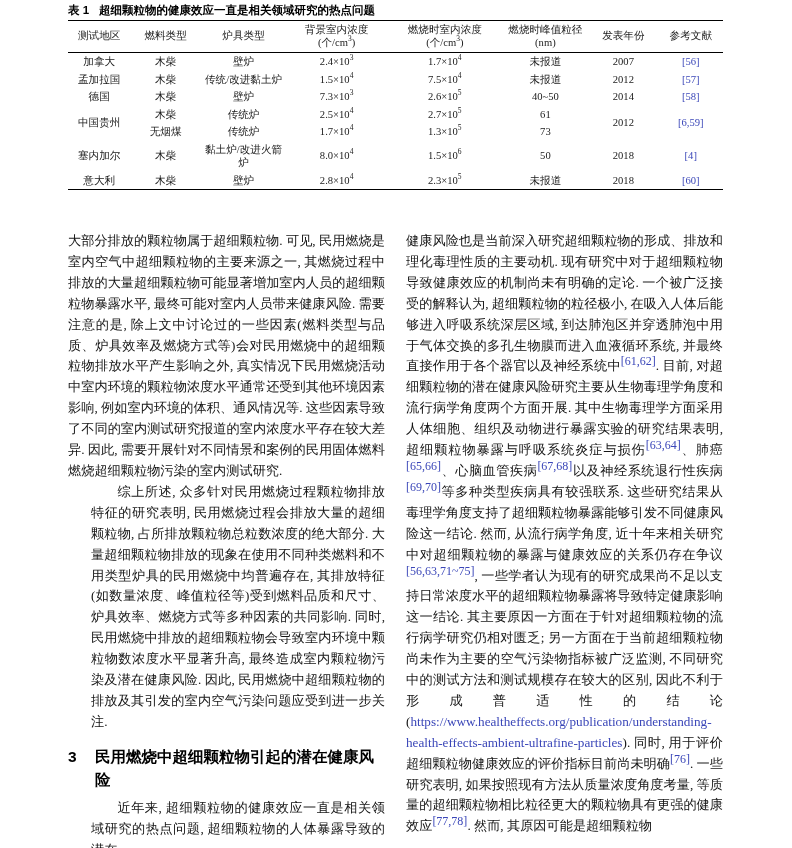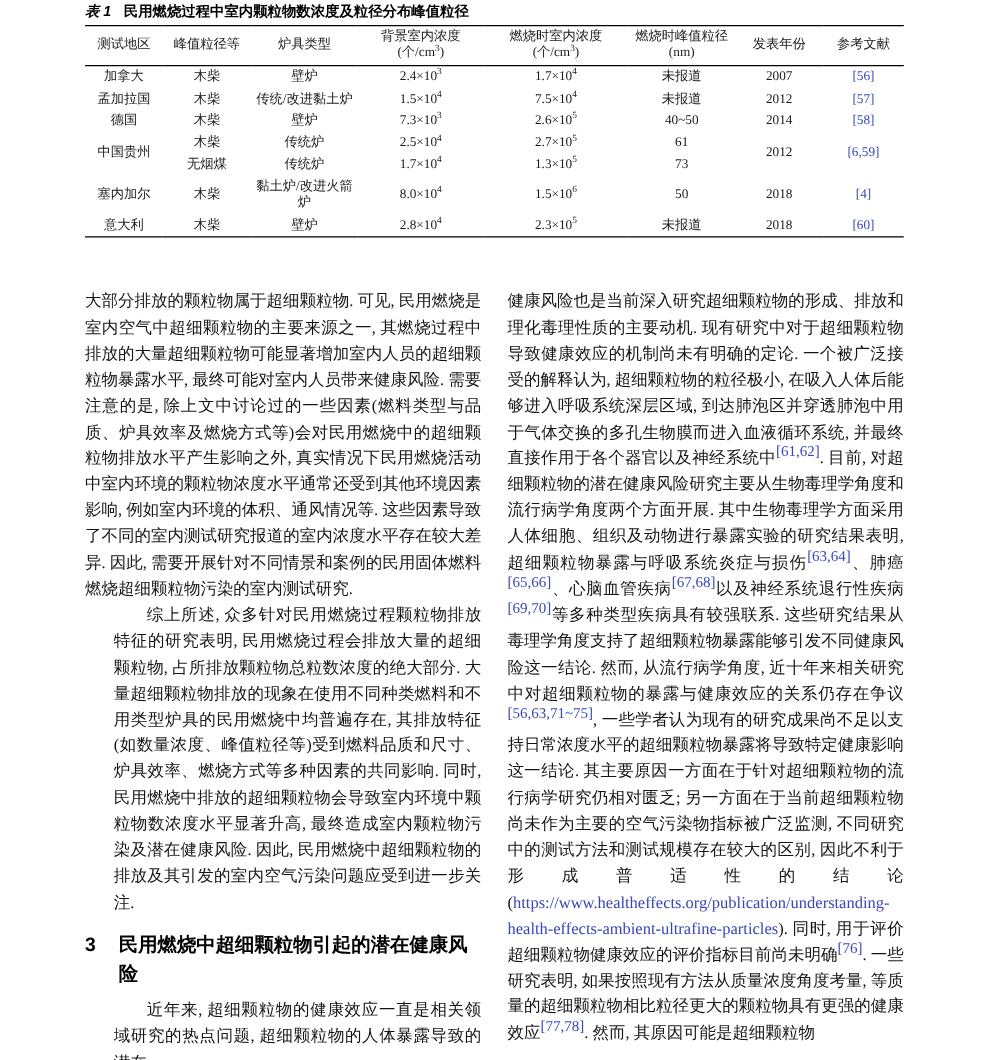--- a/index.html
+++ b/index.html
@@ -7,21 +7,21 @@
     position:relative; width:792px; height:848px; overflow:hidden;
     background:#ffffff; color:#1a1a1a;
     font-family:"Liberation Serif","DejaVu Serif",serif;
     box-sizing:border-box; padding:3px 69px 0 68px;
   }
   
   .caption-zh {
     font-family:"Liberation Sans","DejaVu Sans",sans-serif;
     font-weight:bold; font-size:11.5px; line-height:15px; color:#000;
   }
-  .caption-zh .zh-label { margin-right:10px;font-style:italic; }
+  .caption-zh .zh-label { margin-right:10px; }
   .caption-en {
     font-size:11.6px; line-height:16.5px; margin-top:3px;
     text-align:justify; color:#000;
   }
   .caption-en .en-label { color:var(--link); font-weight:bold; margin-right:8px; }
   
   table.sum-tbl {
     width:655px; margin-top:2px; border-collapse:collapse; table-layout:fixed;
     border-top:1.5px solid #000; border-bottom:1.5px solid #000;
     font-size:10.6px; color:#1a1a1a;
@@ -55,42 +55,42 @@
   h3.sec .h-num { flex:none; width:27px; }
   h3.sec .h-title { flex:1; }
 </style>
 </head>
 <body>
 
 <div class="page">
 
   <div class="caption">
     <div class="caption-zh">
-      <span class="zh-label">表 1</span><span>民用燃烧过程中室内颗粒物数浓度及粒径分布峰值粒径</span>
+      <span class="zh-label">表 1</span><span>超细颗粒物的健康效应一直是相关领域研究的热点问题</span>
     </div>
   </div>
 
   <table class="sum-tbl">
     <colgroup>
         <col style="width: 62px;">
         <col style="width: 70px;">
         <col style="width: 85px;">
         <col style="width: 100px;">
         <col style="width: 115px;">
         <col style="width: 85px;">
         <col style="width: 70px;">
         <col style="width: 64px;">
       </colgroup>
     <thead>
         <tr>
           <th>
             <div>测试地区</div>
           </th>
           <th>
-            <div>峰值粒径等</div>
+            <div>燃料类型</div>
           </th>
           <th>
             <div>炉具类型</div>
           </th>
           <th>
             <div>背景室内浓度</div>
             <div>(个/cm<sup>3</sup>)</div>
           </th>
           <th>
             <div>燃烧时室内浓度</div>

